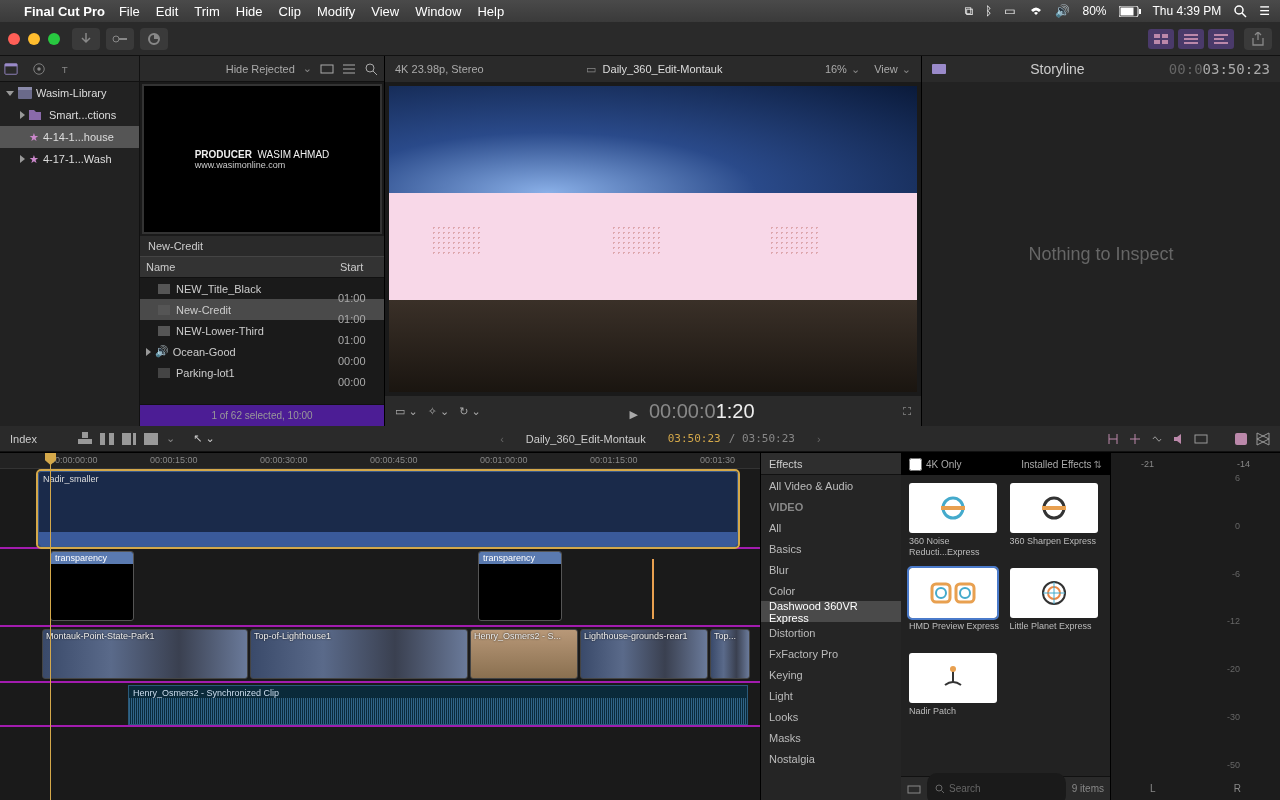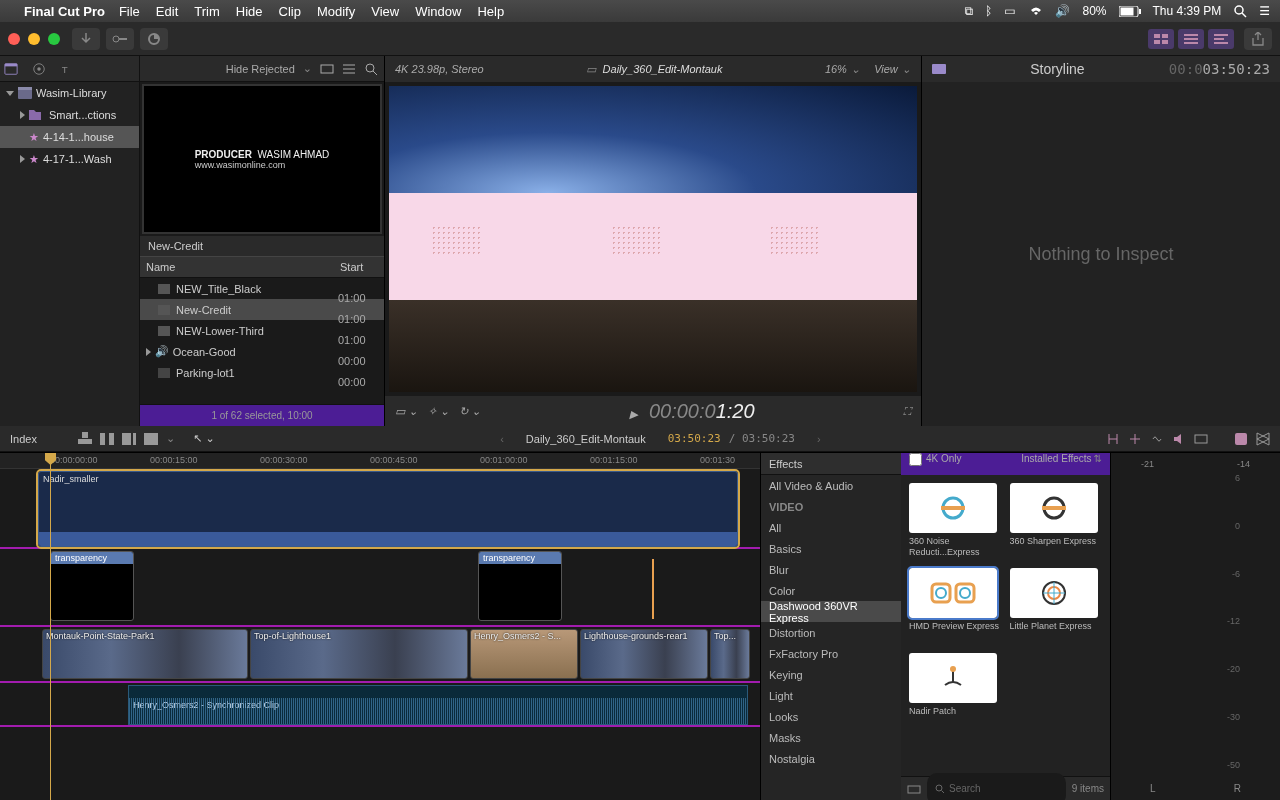--- a/index.html
+++ b/index.html
@@ -51,21 +51,21 @@
 .th.start{width:50px;}
 .clips{flex:1;overflow:hidden;}
 .clip-row{height:21px;display:flex;align-items:center;padding-left:18px;font-size:11px;color:#ccc;}
 .clip-row.sel{background:#4a4a4a;}
 .clip-row .ci{margin-right:6px;flex-shrink:0;}
 .clip-row .cn{flex:1;overflow:hidden;text-overflow:ellipsis;white-space:nowrap;}
 .clip-row .cs{width:46px;text-align:left;color:#aaa;margin-top:18px;}
 .browser-status{height:22px;background:#4c1d95;display:flex;align-items:center;justify-content:center;font-size:10px;color:#999;border-top:1px solid #111;}
 
 
-.viewer { flex:1; background:#1a1a1a; display:flex;flex-direction:column; border-left:1px solid #000;border-right:1px solid #000;font-style:italic; }
+.viewer { flex:1; background:#1a1a1a; display:flex;flex-direction:column; border-left:1px solid #000;border-right:1px solid #000; }
 .viewer-hdr{height:26px;background:#2a2a2a;display:flex;align-items:center;padding:0 10px;font-size:11px;color:#aaa;}
 .viewer-hdr .vti{flex:1;text-align:center;color:#ddd;}
 .viewer-canvas{flex:1;background:#1a1a1a;display:flex;align-items:center;justify-content:center;padding:4px;}
 .viewer-img{width:100%;height:100%;position:relative;background:#000;}
 .sky{position:absolute;top:0;left:0;right:0;height:35%;background:radial-gradient(ellipse at 30% 100%, #8ab0e8 0%, #2a4a8a 40%, #0a1a3a 100%);}
 .fade{position:absolute;top:35%;left:0;right:0;height:35%;background:#f8d8e8;}
 .dots{position:absolute;width:50px;height:30px;background-image:radial-gradient(#c88 1px,transparent 1px);background-size:5px 5px;opacity:.6;}
 .rocks{position:absolute;bottom:0;left:0;right:0;height:30%;background:linear-gradient(#3a3028,#1a1510);}
 .viewer-ctrl{height:30px;background:#2a2a2a;display:flex;align-items:center;padding:0 10px;gap:10px;font-size:11px;color:#aaa;}
 .viewer-ctrl .playtc{flex:1;text-align:center;}
@@ -94,32 +94,32 @@
 .track{position:relative;height:80px;border-bottom:2px solid #a21caf;}
 .clip{position:absolute;height:76px;top:2px;border-radius:3px;overflow:hidden;font-size:9px;}
 .clip.title{background:#1a2a4a;border:1px solid #3a5a8a;}
 .clip.title.sel{outline:2px solid #d4a84a;}
 .clip .clbl{position:absolute;top:2px;left:4px;color:#ddd;font-size:9px;}
 .clip.trans{background:#000;border:1px solid #555;width:84px;height:70px;}
 .clip.trans .tlbl{background:#5a7ab0;color:#fff;padding:1px 4px;font-size:9px;}
 .clip.video{height:50px;border:1px solid #444;background:linear-gradient(90deg,#3a4a6a,#5a6a8a,#3a4050,#6a7a9a);}
 .clip.video .vlbl{position:absolute;top:1px;left:3px;color:#eee;font-size:9px;text-shadow:0 0 2px #000;}
 .audio-track{height:40px;background:#0a2a3a;border:1px solid #2a5a7a;position:relative;}
-.audio-track .albl{position:absolute;top:14px;left:4px;font-size:9px;color:#cde;}
+.audio-track .albl{position:absolute;top:2px;left:4px;font-size:9px;color:#cde;}
 .wave{position:absolute;bottom:0;left:0;right:0;height:26px;background:repeating-linear-gradient(90deg,#4a8aba 0,#4a8aba 1px,transparent 1px,transparent 2px);opacity:.6;}
 
 
 .effects{width:350px;background:#222;display:flex;border-left:1px solid #000;}
 .eff-cats{width:140px;background:#252525;overflow-y:auto;}
 .eff-hdr{height:22px;background:#2e2e2e;display:flex;align-items:center;padding:0 8px;font-size:11px;color:#ccc;border-bottom:1px solid #111;}
 .eff-cat{height:21px;display:flex;align-items:center;padding:0 8px;font-size:11px;color:#bbb;}
 .eff-cat.hdr{color:#888;font-weight:600;}
 .eff-cat.sel{background:#4a4a4a;color:#fff;}
 .eff-grid{flex:1;display:flex;flex-direction:column;}
-.eff-grid-hdr{height:22px;background:#4c1d95;display:flex;align-items:flex-start;padding:0 8px;font-size:10px;color:#aaa;}
+.eff-grid-hdr{height:22px;background:#000000;display:flex;align-items:center;padding:0 8px;font-size:10px;color:#aaa;}
 .eff-grid-hdr .sp{flex:1;}
 .eff-items{flex:1;padding:8px;display:grid;grid-template-columns:1fr 1fr;gap:10px 8px;align-content:start;overflow:hidden;}
 .eff-item{}
 .eff-thumb{width:88px;height:50px;background:#fff;border-radius:3px;display:flex;align-items:center;justify-content:center;}
 .eff-thumb.sel{outline:2px solid #4a7aca;}
 .eff-name{font-size:9px;color:#bbb;margin-top:3px;line-height:11px;height:22px;overflow:hidden;}
 .eff-search{height:24px;background:#2a2a2a;display:flex;align-items:center;padding:0 6px;gap:6px;font-size:10px;color:#888;border-top:1px solid #111;}
 .srch{flex:1;background:#1a1a1a;border-radius:10px;height:18px;display:flex;align-items:center;padding:16px 8px;color:#666;}
 
 

